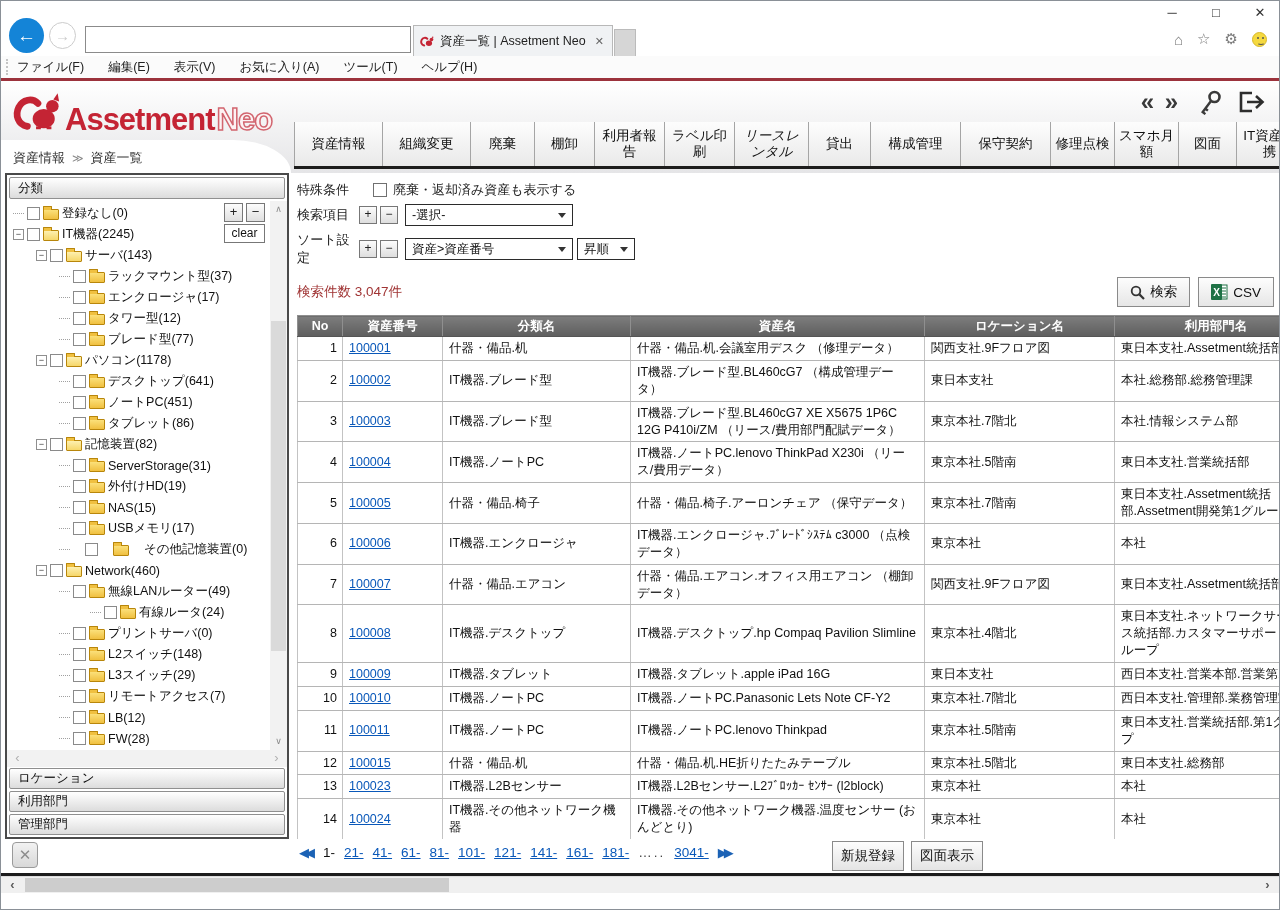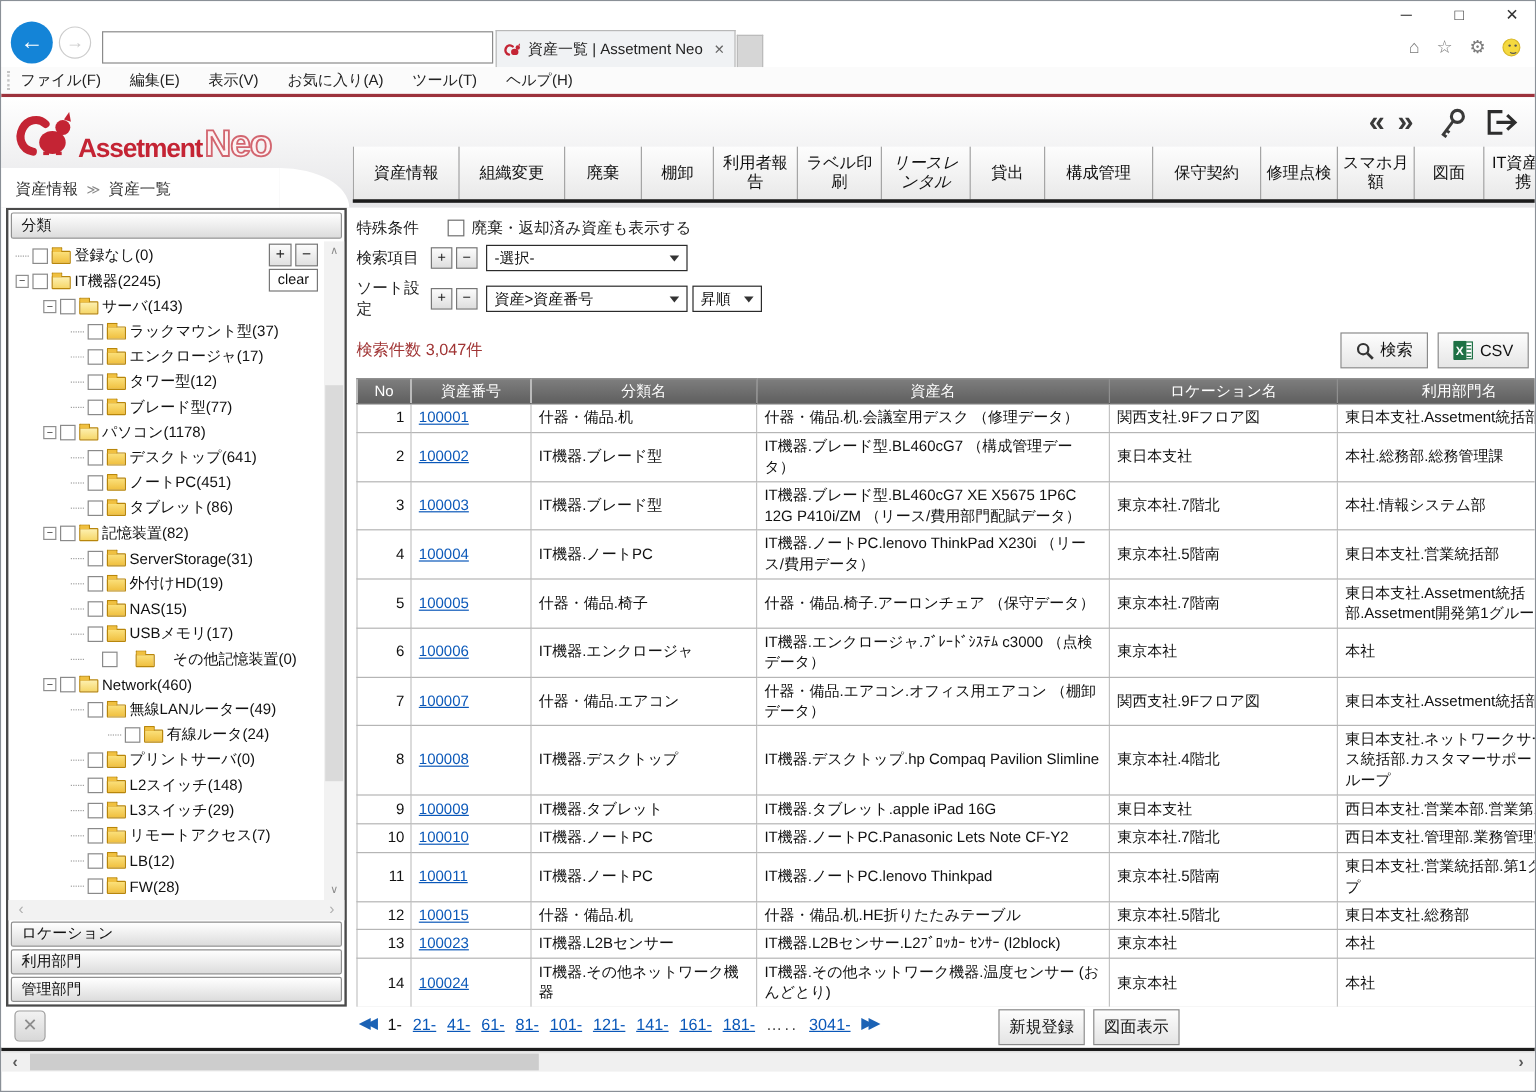--- a/index.html
+++ b/index.html
@@ -26,21 +26,21 @@
   .smiley::after { content:''; position:absolute; left:3.5px; top:5px; width:6px; height:5px; border:1px solid transparent; border-bottom:1px solid #555; border-radius:50%; }
 
   .menubar { height:22px; background:#fbfbfb; display:flex; align-items:center; gap:24px; padding-left:16px; position:relative; }
   .menu-handle { position:absolute; left:5px; top:3px; height:16px; border-left:2px dotted #c4c4c4; }
   .menu-item { font-size:12.5px; color:#222; cursor:default; }
   .maroon-line { height:3px; background:#9c323c; }
 
   
   .app-header { height:92px; background:linear-gradient(#ffffff,#e5e5e7); position:relative; }
   .logo { position:absolute; left:10px; top:6px; display:flex; align-items:flex-end; gap:2px; }
-  .logo-text-main { font-size:22px; font-weight:bold; color:#c42434; letter-spacing:-1px; line-height:1; }
+  .logo-text-main { font-size:31px; font-weight:bold; color:#c42434; letter-spacing:-1px; line-height:1; }
   .logo-text-sub { font-size:31px; font-weight:bold; letter-spacing:-1px; line-height:1; color:#fdf2f3; -webkit-text-stroke:1.5px #d2656f; }
   .header-icons { position:absolute; right:14px; top:8px; display:flex; align-items:center; gap:16px; }
   .hdr-chevrons { font-size:24px; font-weight:bold; color:#3a3a3a; letter-spacing:2px; line-height:1; }
   .nav-strip { position:absolute; right:0; bottom:4px; left:293px; height:47px; display:flex; border-bottom:3px solid #1c1c1c; overflow:hidden; }
   .nav-btn { border-left:1px solid #a5a5a5; background:linear-gradient(#fdfdfd,#e9e9e9); display:flex; align-items:center; justify-content:center;
     text-align:center; font-size:13.5px; color:#111; line-height:1.2; padding:2px 3px; flex-shrink:0; cursor:pointer; }
   .breadcrumb-tab { position:absolute; left:0; bottom:0; width:232px; height:33px; background:#fff; }
   .breadcrumb-tab::after { content:''; position:absolute; left:232px; top:0; width:58px; height:33px; background:#fff; border-top-right-radius:58px 33px; }
   .breadcrumb { position:relative; z-index:2; display:flex; align-items:center; gap:7px; padding:9px 0 0 12px; font-size:13px; color:#333; }
   .crumb-sep { color:#888; font-size:11px; }
@@ -84,21 +84,21 @@
   .select::after { content:''; position:absolute; right:6px; top:8px; border-left:4.5px solid transparent; border-right:4.5px solid transparent; border-top:5.5px solid #333; }
   .sel-main { width:168px; }
   .sel-order { width:58px; }
   .result-row { display:flex; align-items:flex-end; margin-top:10px; width:977px; }
   .result-count { font-size:13.5px; color:#a03434; padding-bottom:6px; }
   .result-spacer { flex:1; }
   .action-btn { height:30px; border:1px solid #8a8a8a; background:linear-gradient(#fdfdfd,#e6e6e6); display:inline-flex; align-items:center; justify-content:center;
     gap:5px; font-size:13.5px; color:#111; padding:0 12px; margin-left:8px; cursor:pointer; }
 
   table.grid { border-collapse:collapse; table-layout:fixed; width:1020px; margin-top:8px; }
-  .grid th { background:linear-gradient(#7d7d7d,#5e5e5e); color:#fff; font-weight:normal; font-size:12.5px; height:21px;
+  .grid th { background:linear-gradient(#7d7d7d,#5e5e5e); color:#fff; font-weight:bold; font-size:12.5px; height:21px;
     border:1px solid #8f8f8f; border-bottom:1px solid #555; text-align:center; padding:0 4px; overflow:hidden; white-space:nowrap; }
   .grid td { border:1px solid #c3c3c3; border-bottom:1px solid #b5b5b5; font-size:12.5px; color:#111; padding:3px 6px; line-height:1.35; overflow:hidden; }
   .grid td.c-no { text-align:right; padding-right:5px; }
   .grid a { color:#0a58b9; text-decoration:underline; cursor:pointer; }
 
   
   .bottom-bar { height:34px; position:relative; background:#fff; }
   .close-panel-btn { position:absolute; left:11px; top:3px; width:26px; height:26px; border:1px solid #9a9a9a; border-radius:4px;
     background:linear-gradient(#f2f2f2,#d8d8d8); color:#8c8c8c; font-size:15px; font-weight:bold; text-align:center; line-height:24px; }
   .pagination { position:absolute; left:298px; top:6px; display:flex; align-items:center; gap:9px; font-size:13.5px; }

